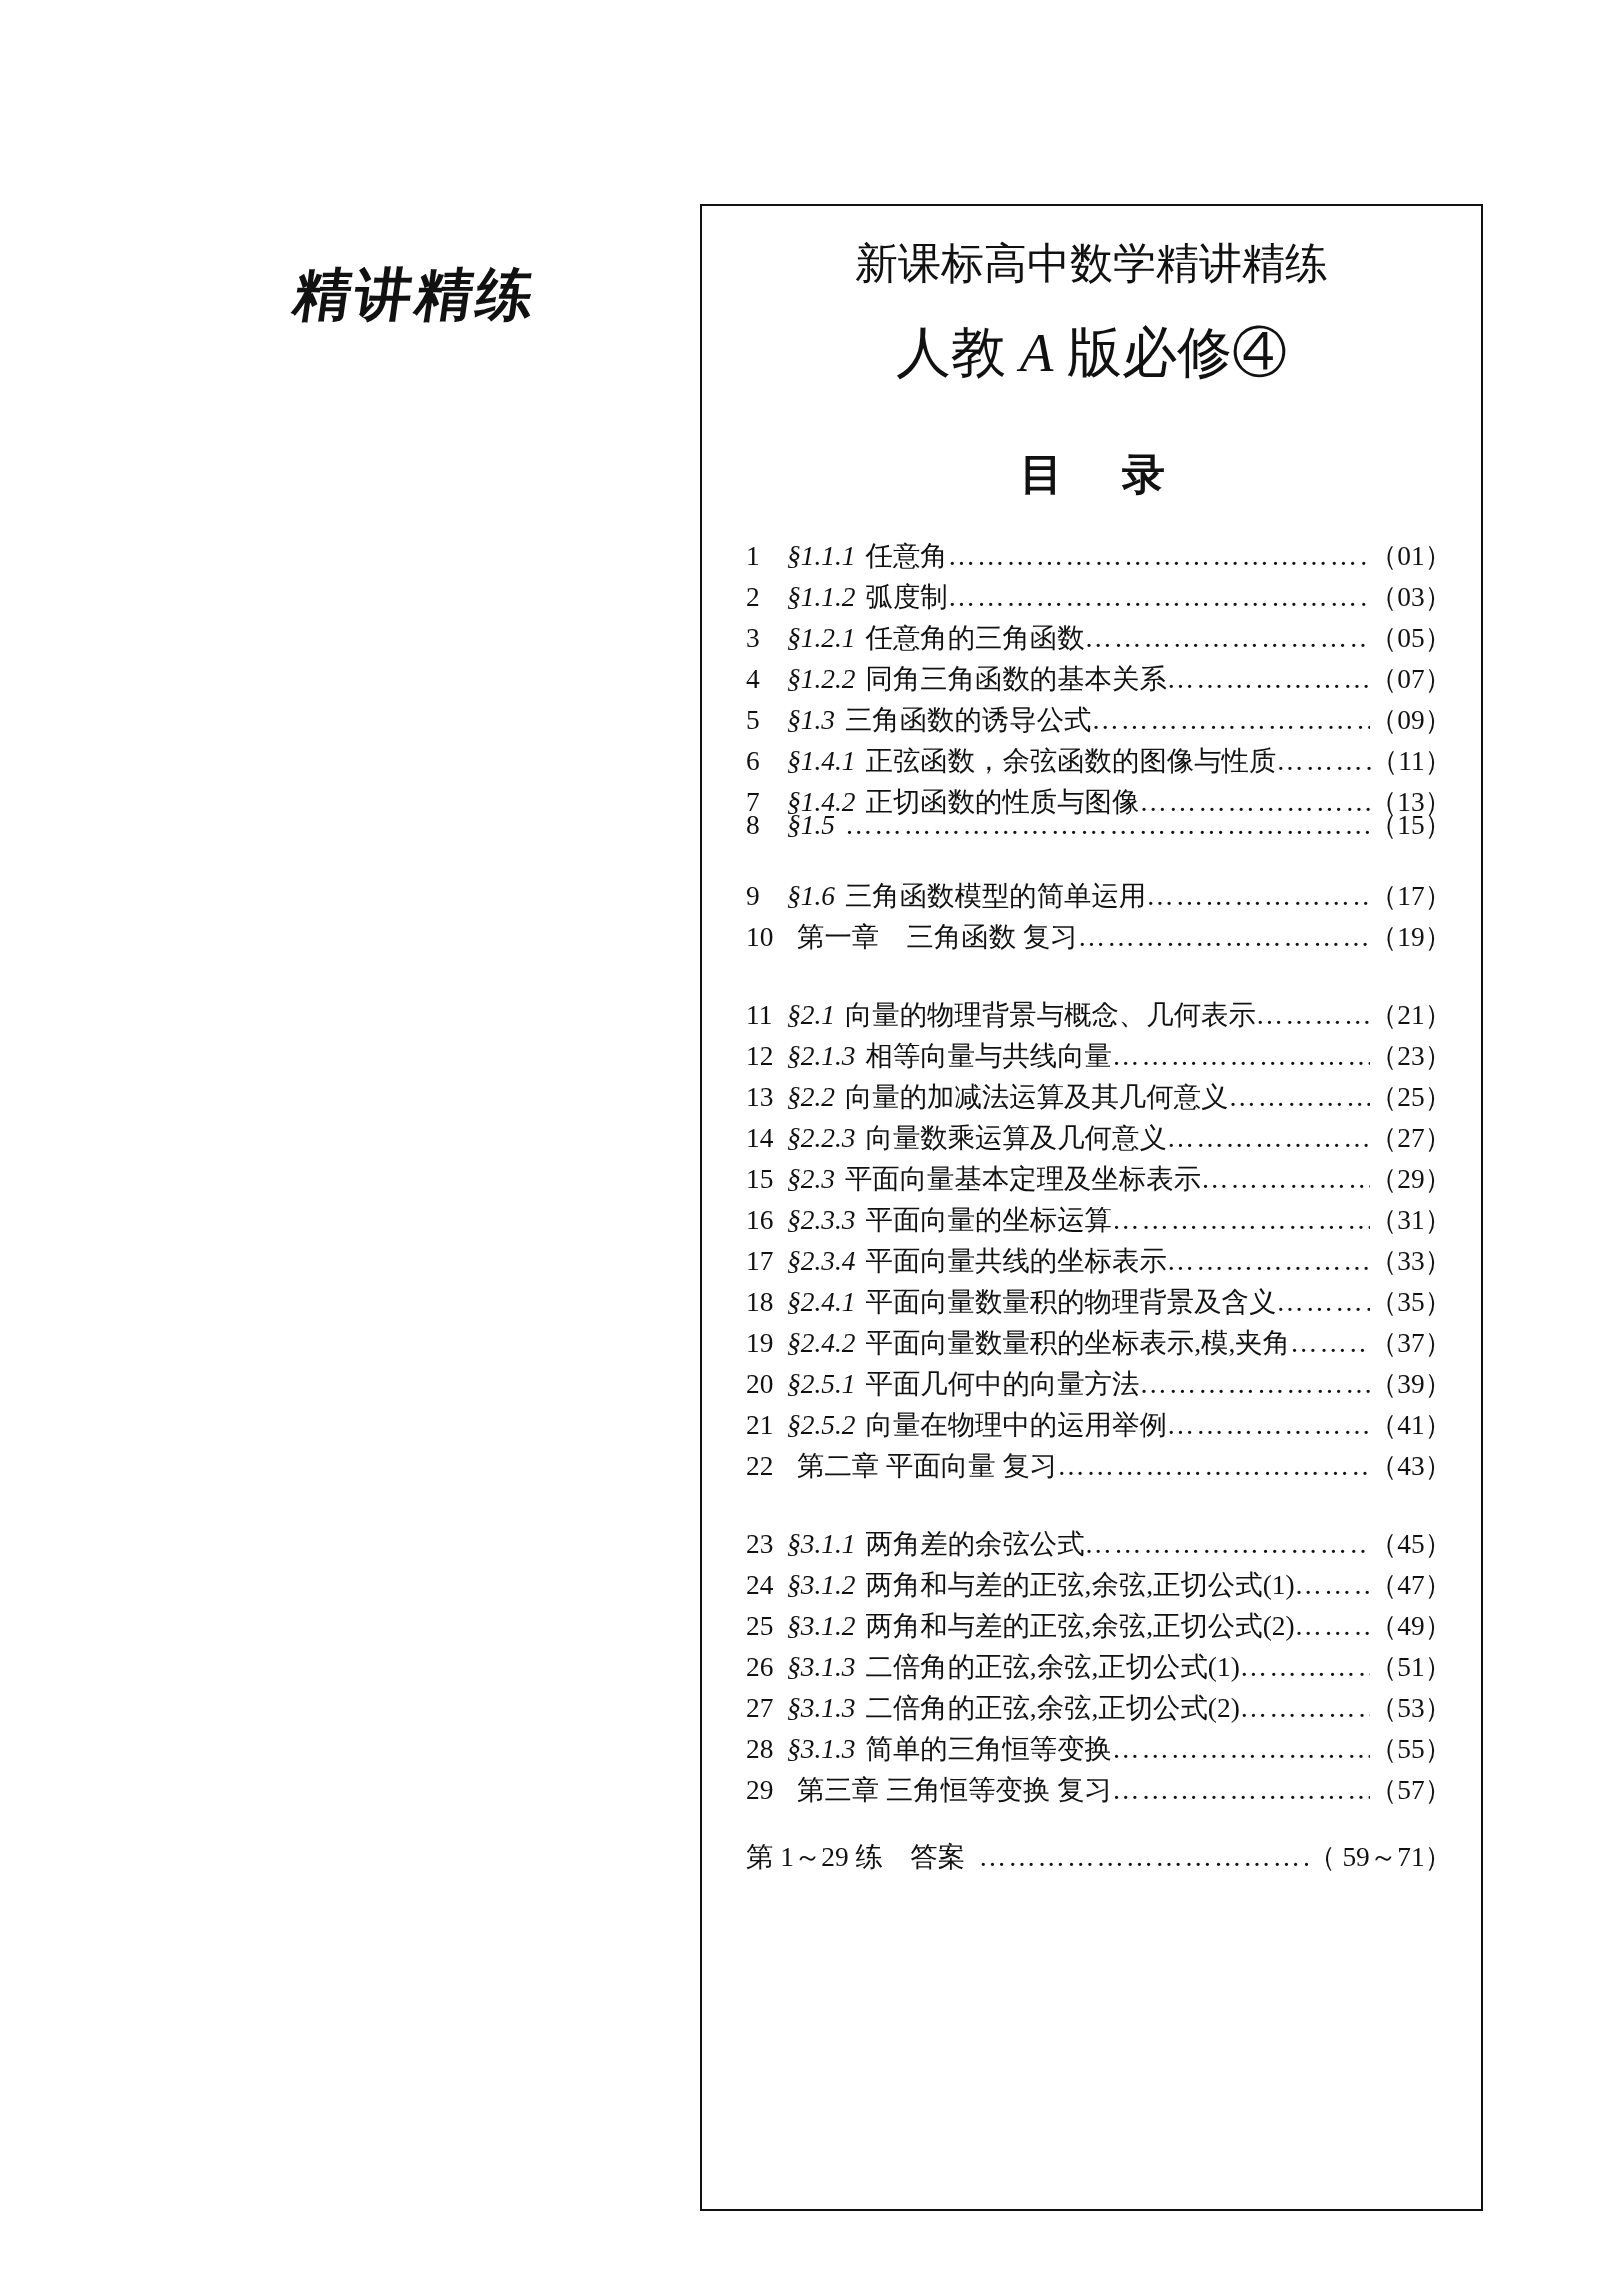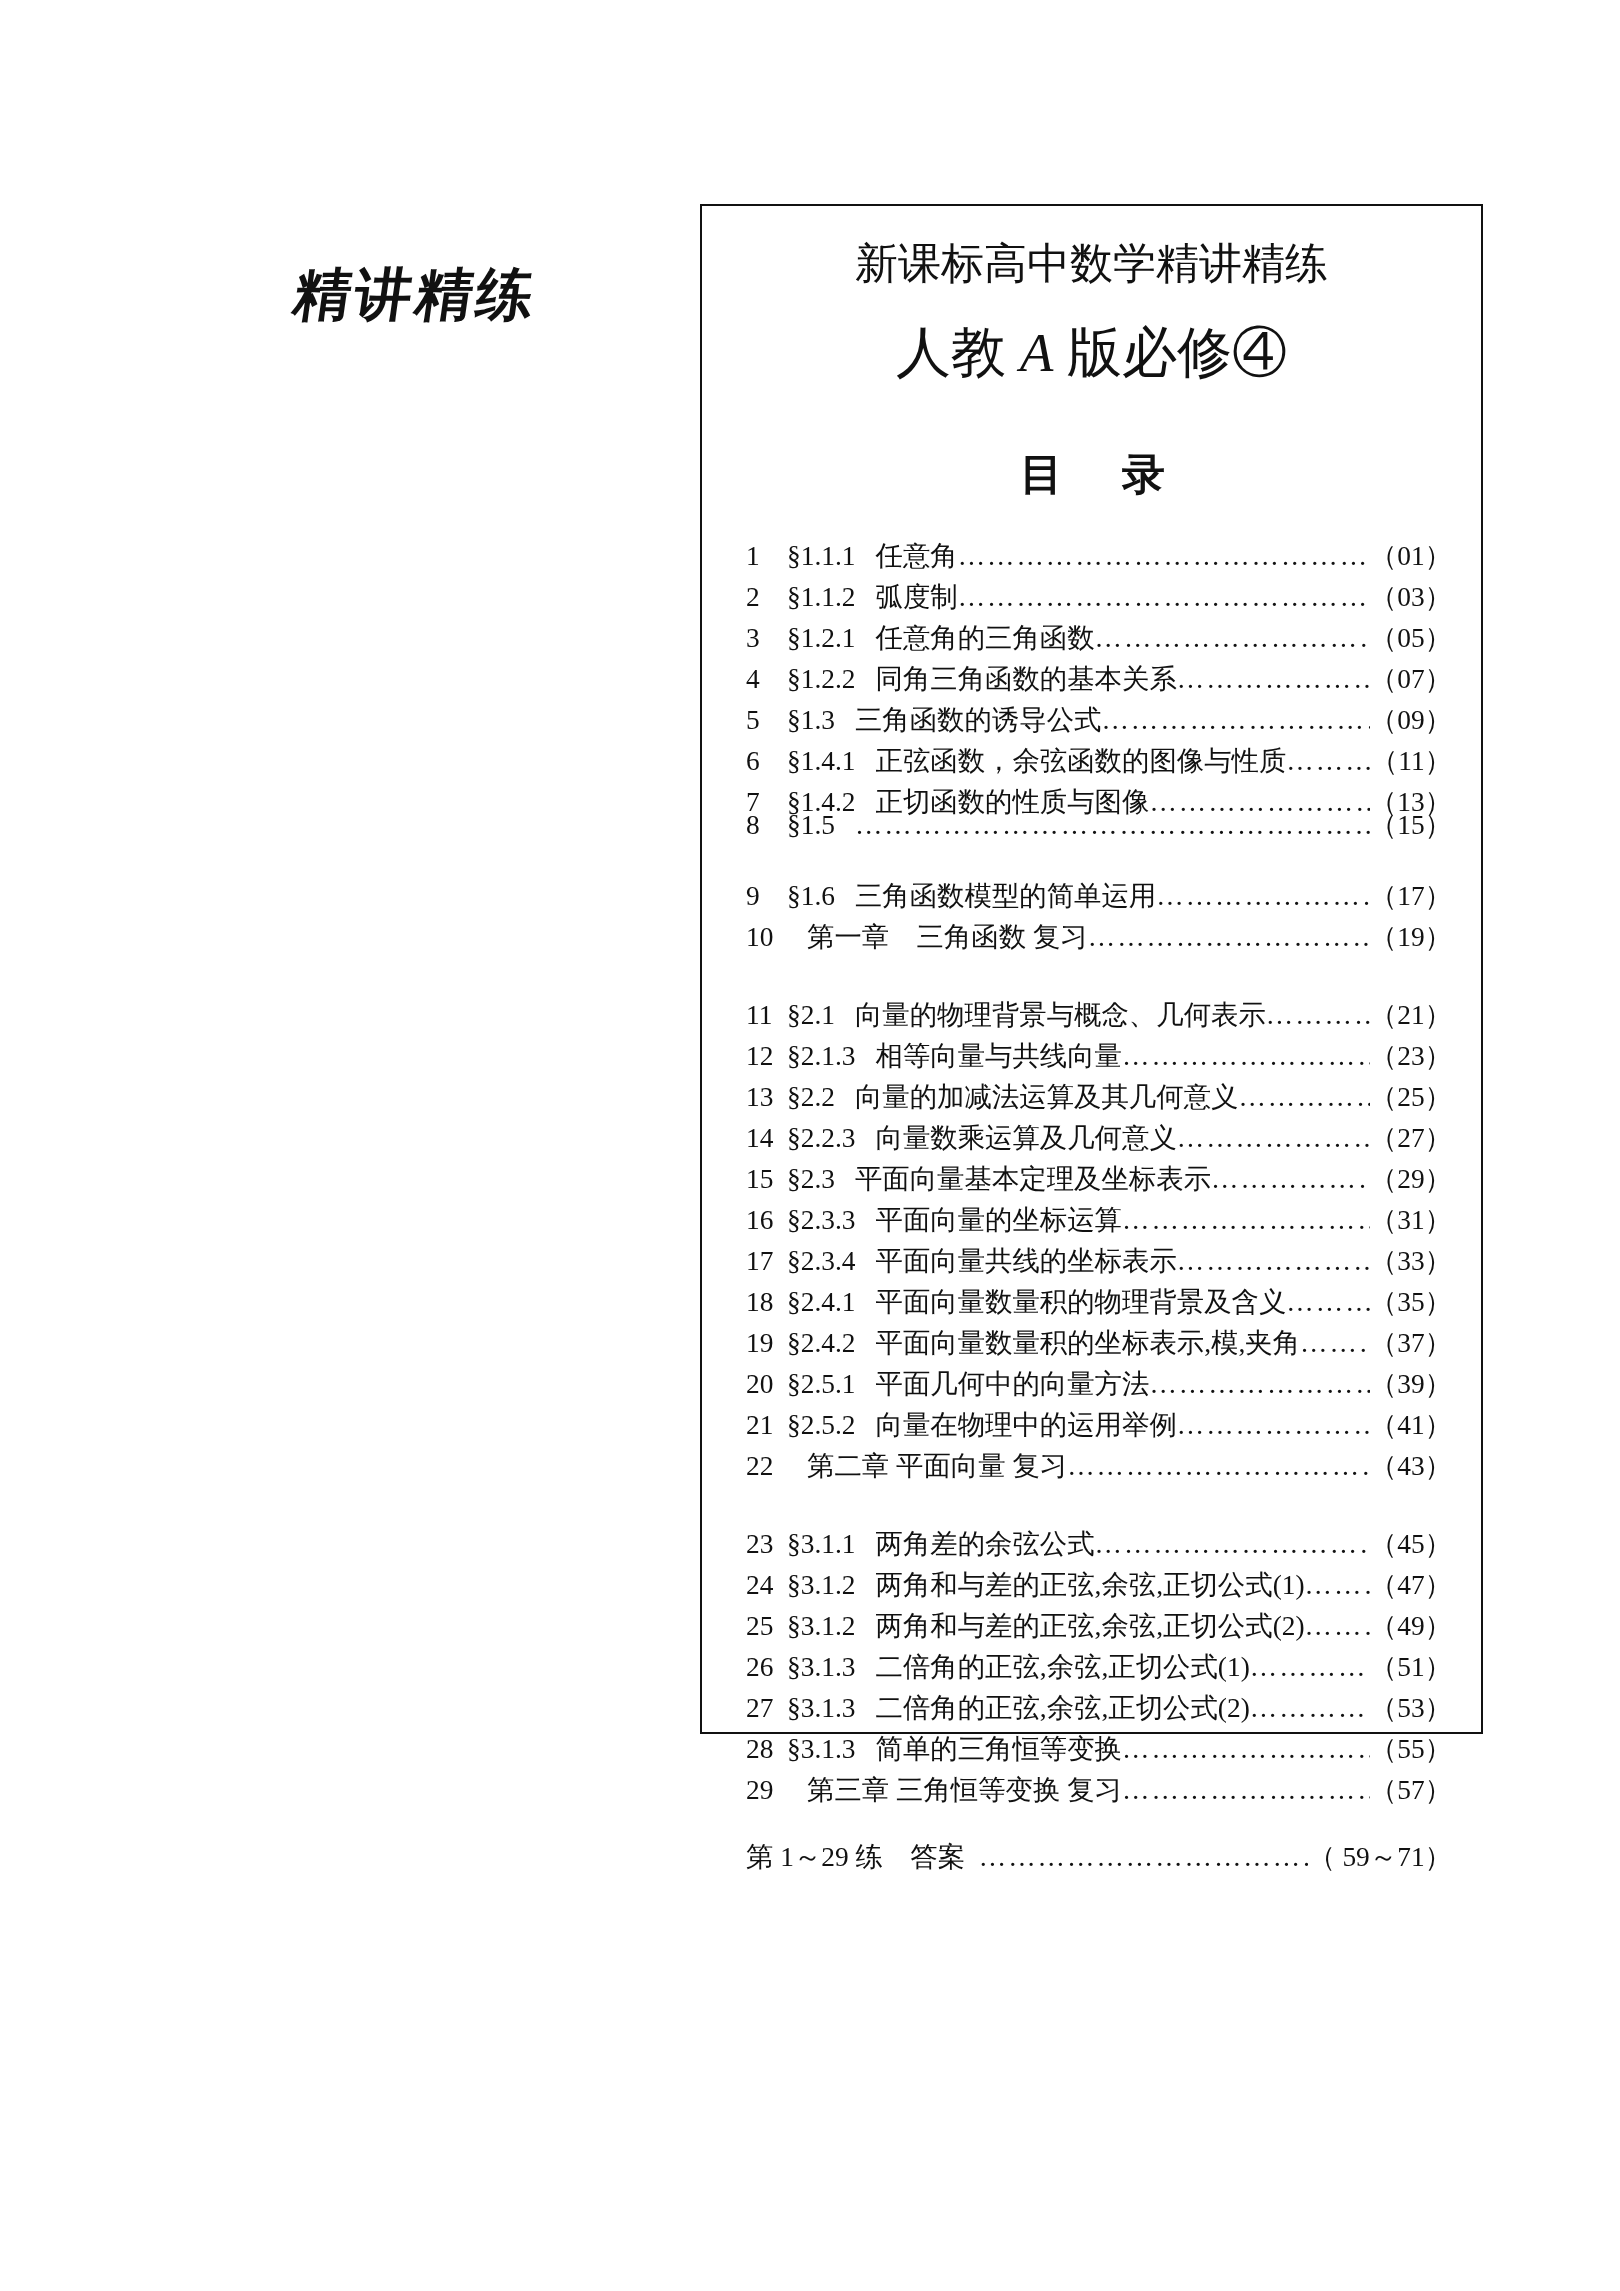--- a/index.html
+++ b/index.html
@@ -1,26 +1,26 @@
 <!DOCTYPE html>
 <html><head>
 <meta charset="utf-8">
 <style>
   html, body { margin:0; padding:0; background:#ffffff; }
   body { width:1620px; height:2292px; position:relative; font-family:"Liberation Serif","DejaVu Serif",serif; color:#111; overflow:hidden; }
   .brand { position:absolute; left:294px; top:257px; font-size:57px; font-weight:bold; letter-spacing:3.9px; font-family:"DejaVu Sans",sans-serif; transform:skewX(-8deg); }
-  .box { position:absolute; left:700px; top:204px; width:783px; height:1530px; border:2px solid #111; box-sizing:border-box; }
+  .box { position:absolute; left:700px; top:204px; width:783px; height:2007px; border:2px solid #111; box-sizing:border-box; }
   .title { position:absolute; left:0; right:0; top:29px; text-align:center; font-size:43px; }
   .subtitle { position:absolute; left:0; right:0; top:110px; text-align:center; font-size:55px; }
   .subtitle i { font-style:italic; }
   .toc-head { position:absolute; left:0; right:0; top:240px; text-align:center; font-size:43px; font-weight:bold; font-family:"DejaVu Sans",sans-serif; letter-spacing:59px; padding-left:61px; }
   .toc { position:absolute; left:44px; right:29px; top:306px; }
   .row { display:flex; align-items:baseline; font-size:27.4px; height:41px; line-height:41px; white-space:nowrap; }
   .num { width:41px; flex:none; }
-  .sec { flex:none; margin-right:20px; }
+  .sec { flex:none; margin-right:10px;font-style:italic; }
   .ttl { flex:none;margin-top:24px; }
   .dots { flex:1 1 auto; overflow:hidden; letter-spacing:2px; }
   .dots::before { content:"…………………………………………………………………………………………………………"; }
   .pg { flex:none; }
   .gap { height:37px; }
   .row.formula { height:53px; line-height:53px; }
   .ans { position:absolute; left:44px; right:29px; top:1607px; }
 </style>
 </head>
 <body>

